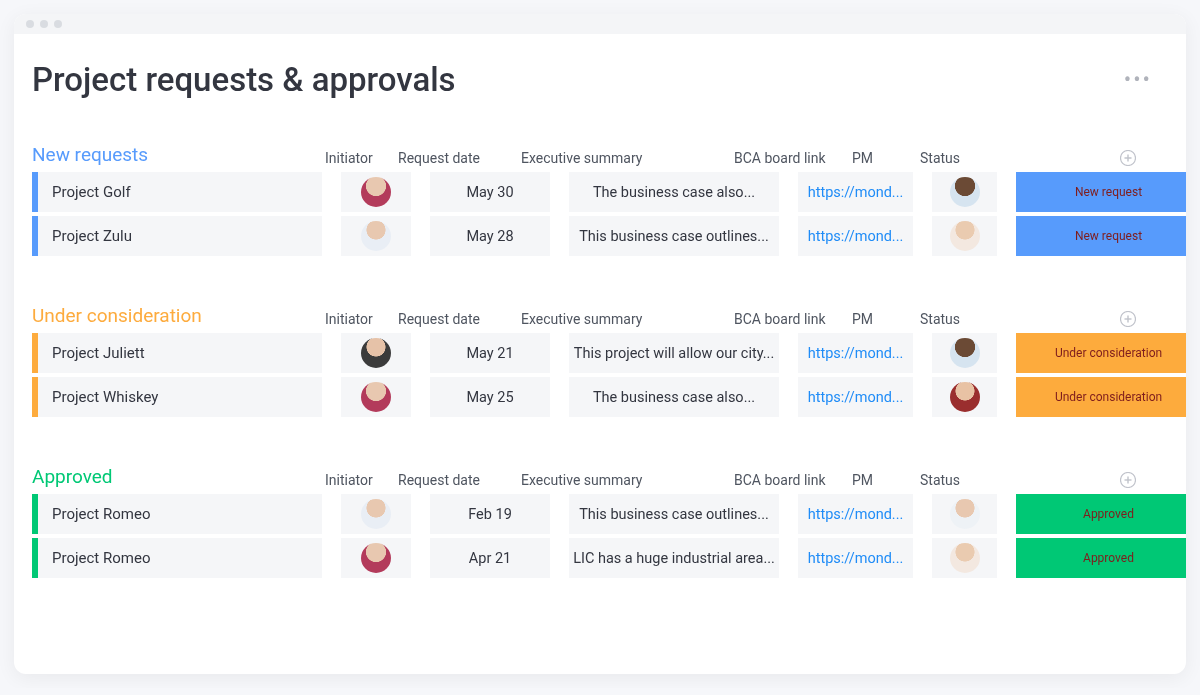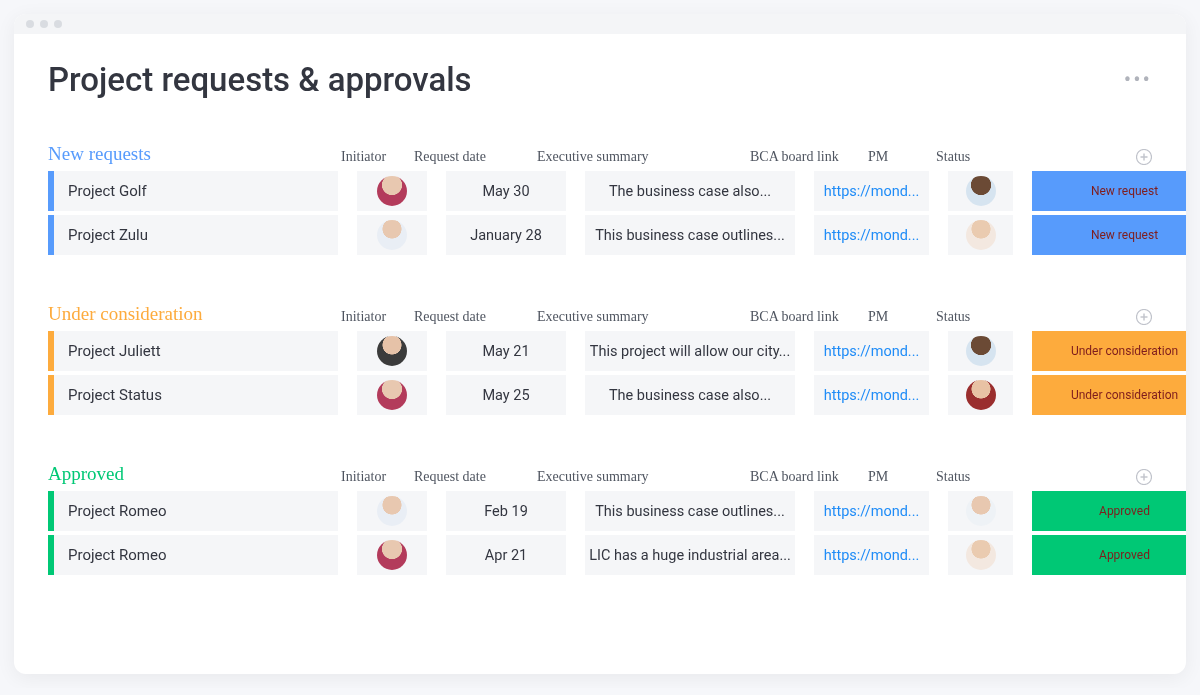--- a/index.html
+++ b/index.html
@@ -25,21 +25,21 @@
     display: flex;
     align-items: center;
     padding-left: 12px;
     gap: 6px;
   }
   .circle {
     width: 8px; height: 8px; border-radius: 50%;
     background: #d9dce1;
   }
   .content {
-    padding: 26px 34px 30px 34px;
+    padding: 26px 34px 30px 18px;
   }
   .header-row {
     display: flex;
     justify-content: space-between;
     align-items: center;
     margin-bottom: 44px;
   }
   h1 {
     font-size: 33px;
     font-weight: 500;
@@ -53,21 +53,20 @@
   }
   .group {
     margin-bottom: 48px;
   }
   .group-header {
     display: grid;
     grid-template-columns: 290px 70px 120px 210px 115px 65px 185px 40px;
     gap: 3px;
     align-items: end;
     padding-bottom: 6px;
-    font-family: Liberation Serif, serif;
   }
   .group-title {
     font-size: 19px;
     font-weight: 400;
   }
   .col-head {
     font-size: 14px;
     color: #4f5560;
     font-weight: 400;
   }
@@ -178,21 +177,21 @@
               <span class="avatar av3"></span>
             </div>
             <div class="cell status-cell st-new">New request</div>
             <div class="cell trailing"></div>
           </div>
           <div class="row">
             <div class="cell name-cell">Project Zulu</div>
             <div class="cell">
               <span class="avatar av2"></span>
             </div>
-            <div class="cell">January 28</div>
+            <div class="cell">May 28</div>
             <div class="cell">This business case outlines...</div>
             <div class="cell link-cell">https://mond...</div>
             <div class="cell">
               <span class="avatar av4"></span>
             </div>
             <div class="cell status-cell st-new">New request</div>
             <div class="cell trailing"></div>
           </div>
         </div>
         <div class="group g-orange">
@@ -220,21 +219,21 @@
             <div class="cell">May 21</div>
             <div class="cell">This project will allow our city...</div>
             <div class="cell link-cell">https://mond...</div>
             <div class="cell">
               <span class="avatar av3"></span>
             </div>
             <div class="cell status-cell st-cons">Under consideration</div>
             <div class="cell trailing"></div>
           </div>
           <div class="row">
-            <div class="cell name-cell">Project Status</div>
+            <div class="cell name-cell">Project Whiskey</div>
             <div class="cell">
               <span class="avatar av1"></span>
             </div>
             <div class="cell">May 25</div>
             <div class="cell">The business case also...</div>
             <div class="cell link-cell">https://mond...</div>
             <div class="cell">
               <span class="avatar av6"></span>
             </div>
             <div class="cell status-cell st-cons">Under consideration</div>

